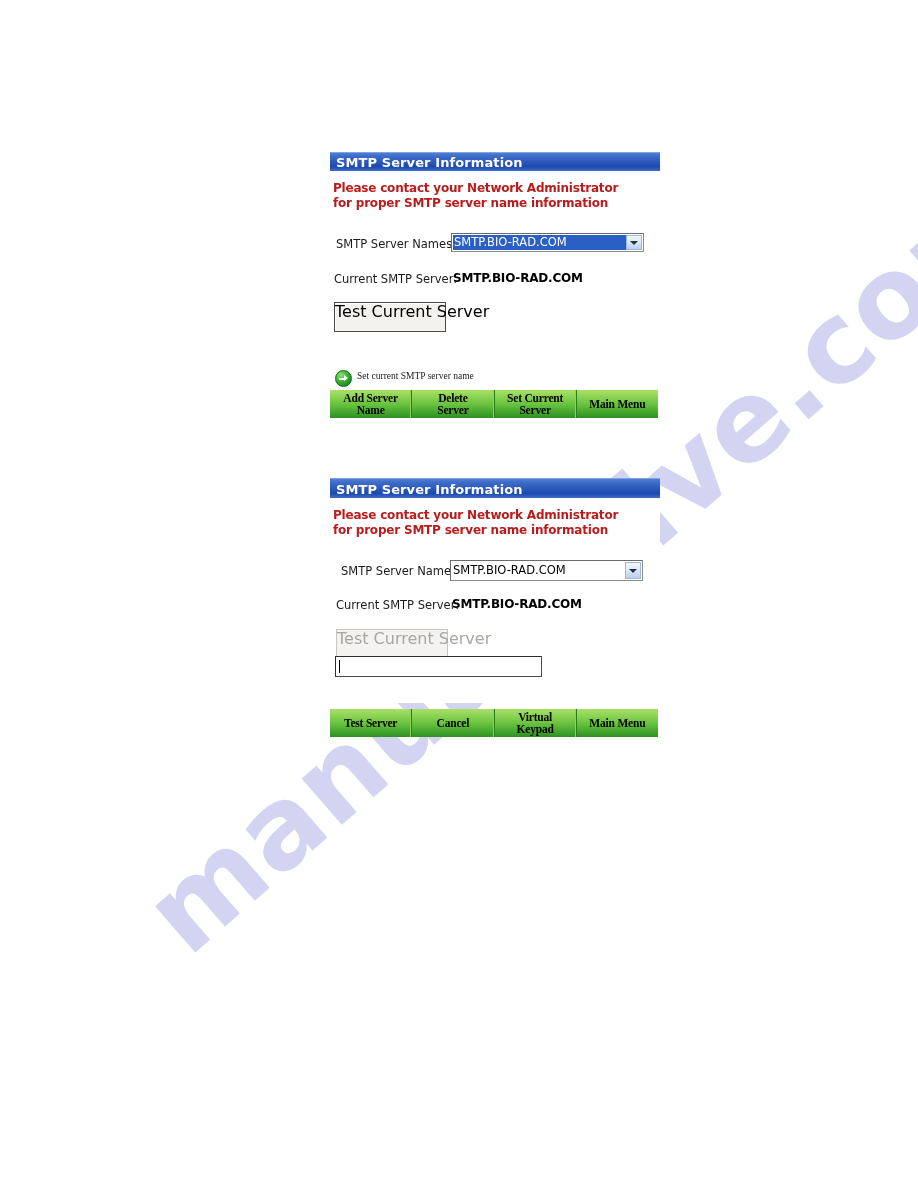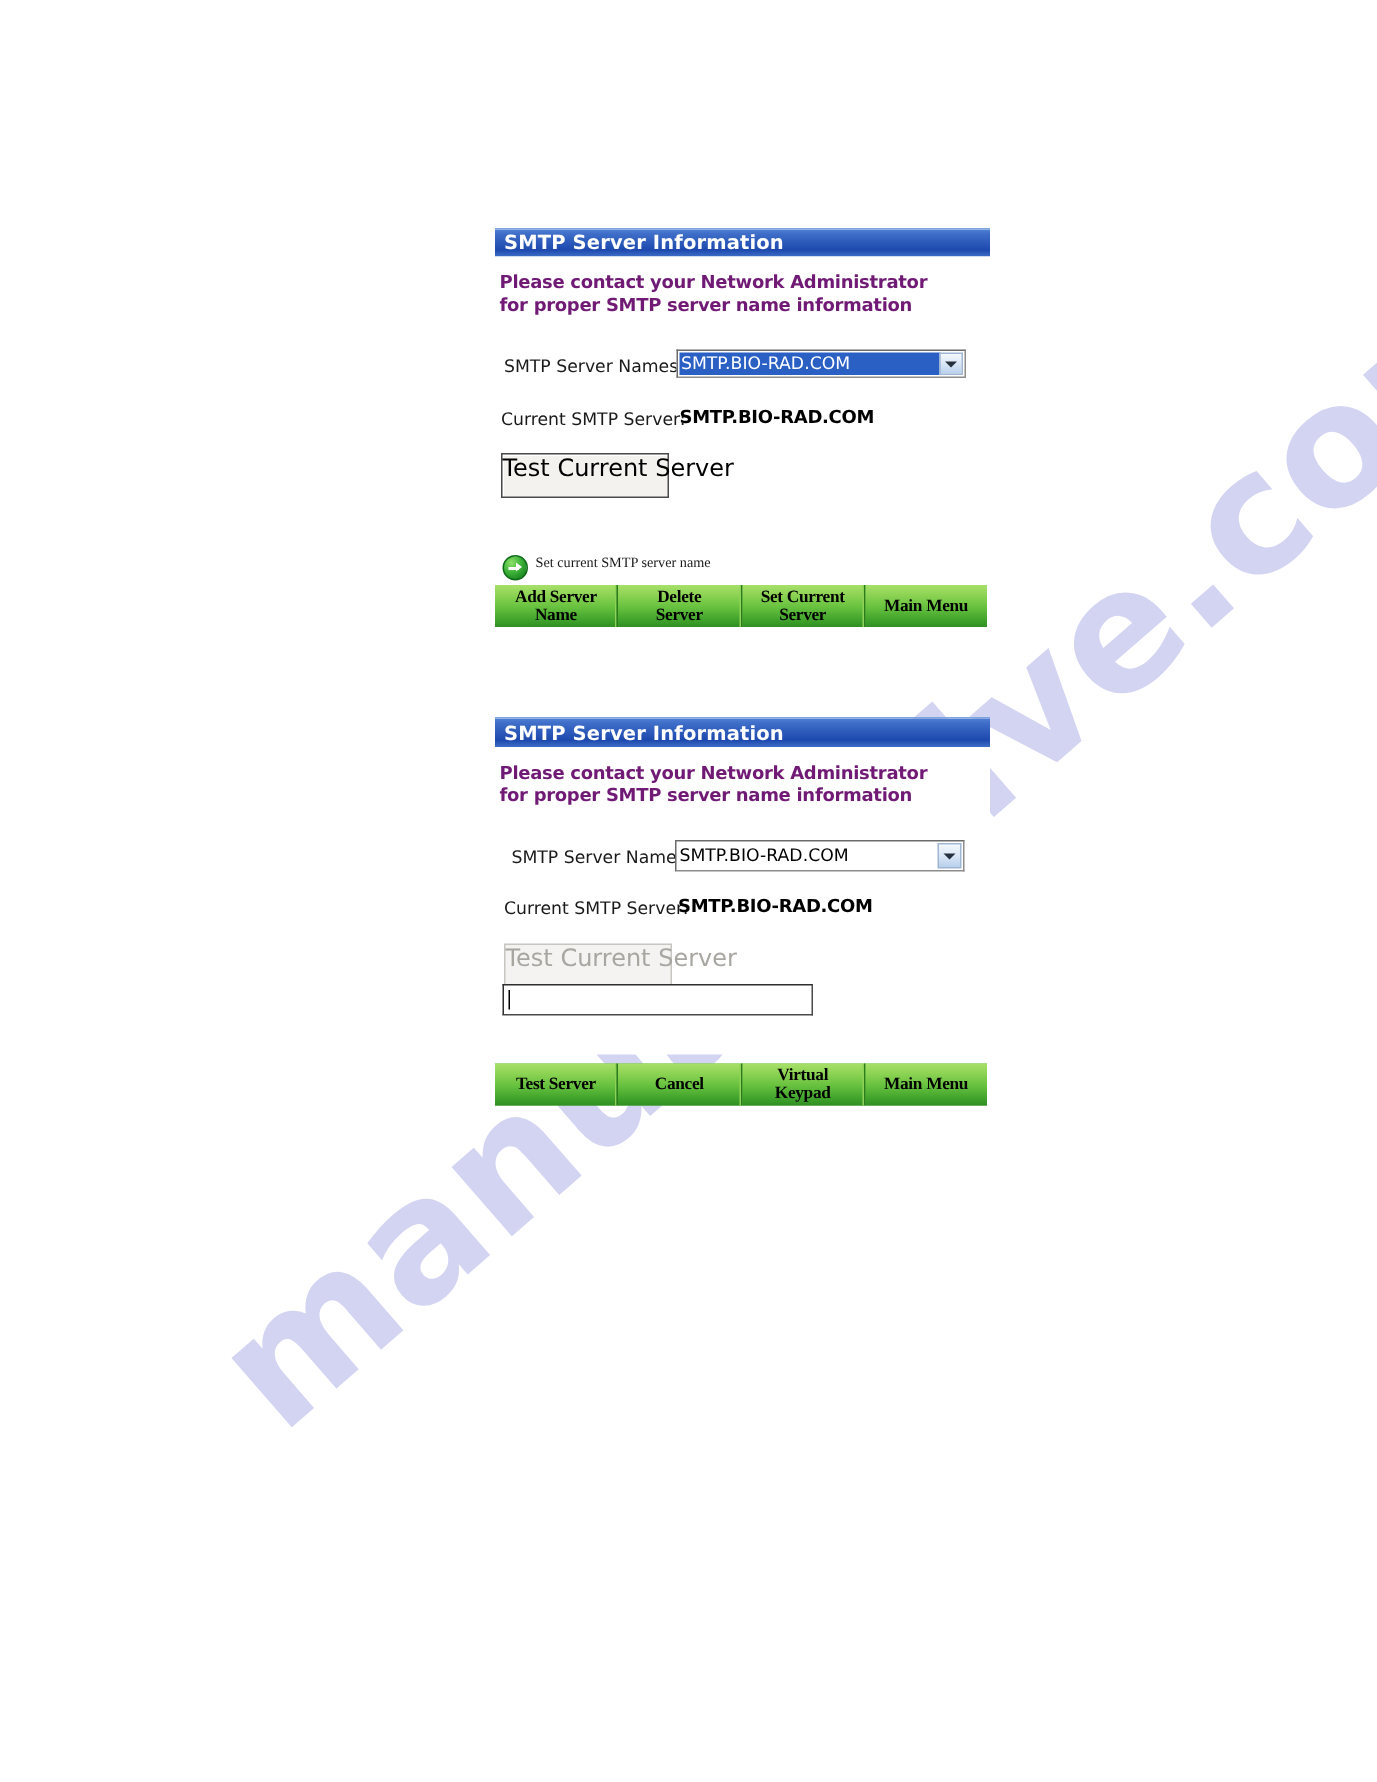--- a/index.html
+++ b/index.html
@@ -83,21 +83,21 @@
   #panel-two .panel-body { height: 205px; }
 
   .instruction {
     position: absolute;
     left: 3px;
     top: 10px;
     width: 300px;
     font-family: "DejaVu Sans", sans-serif;
     font-size: 12px;
     font-weight: 700;
-    color: #701a75;
+    color: #b91c1c;
     line-height: 15px;
     letter-spacing: -0.2px;
   }
 
   
   .field-label {
     position: absolute;
     font-family: "DejaVu Sans", sans-serif;
     font-size: 11.5px;
     color: #1a1a1a;

